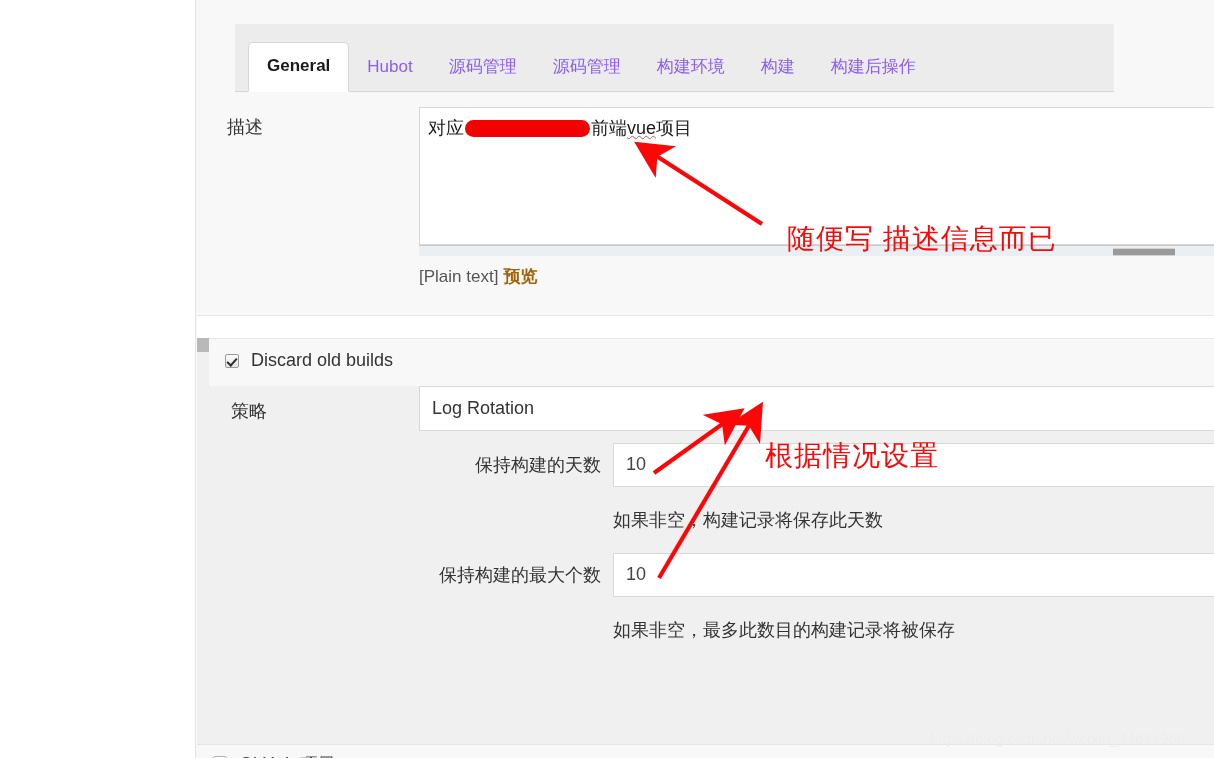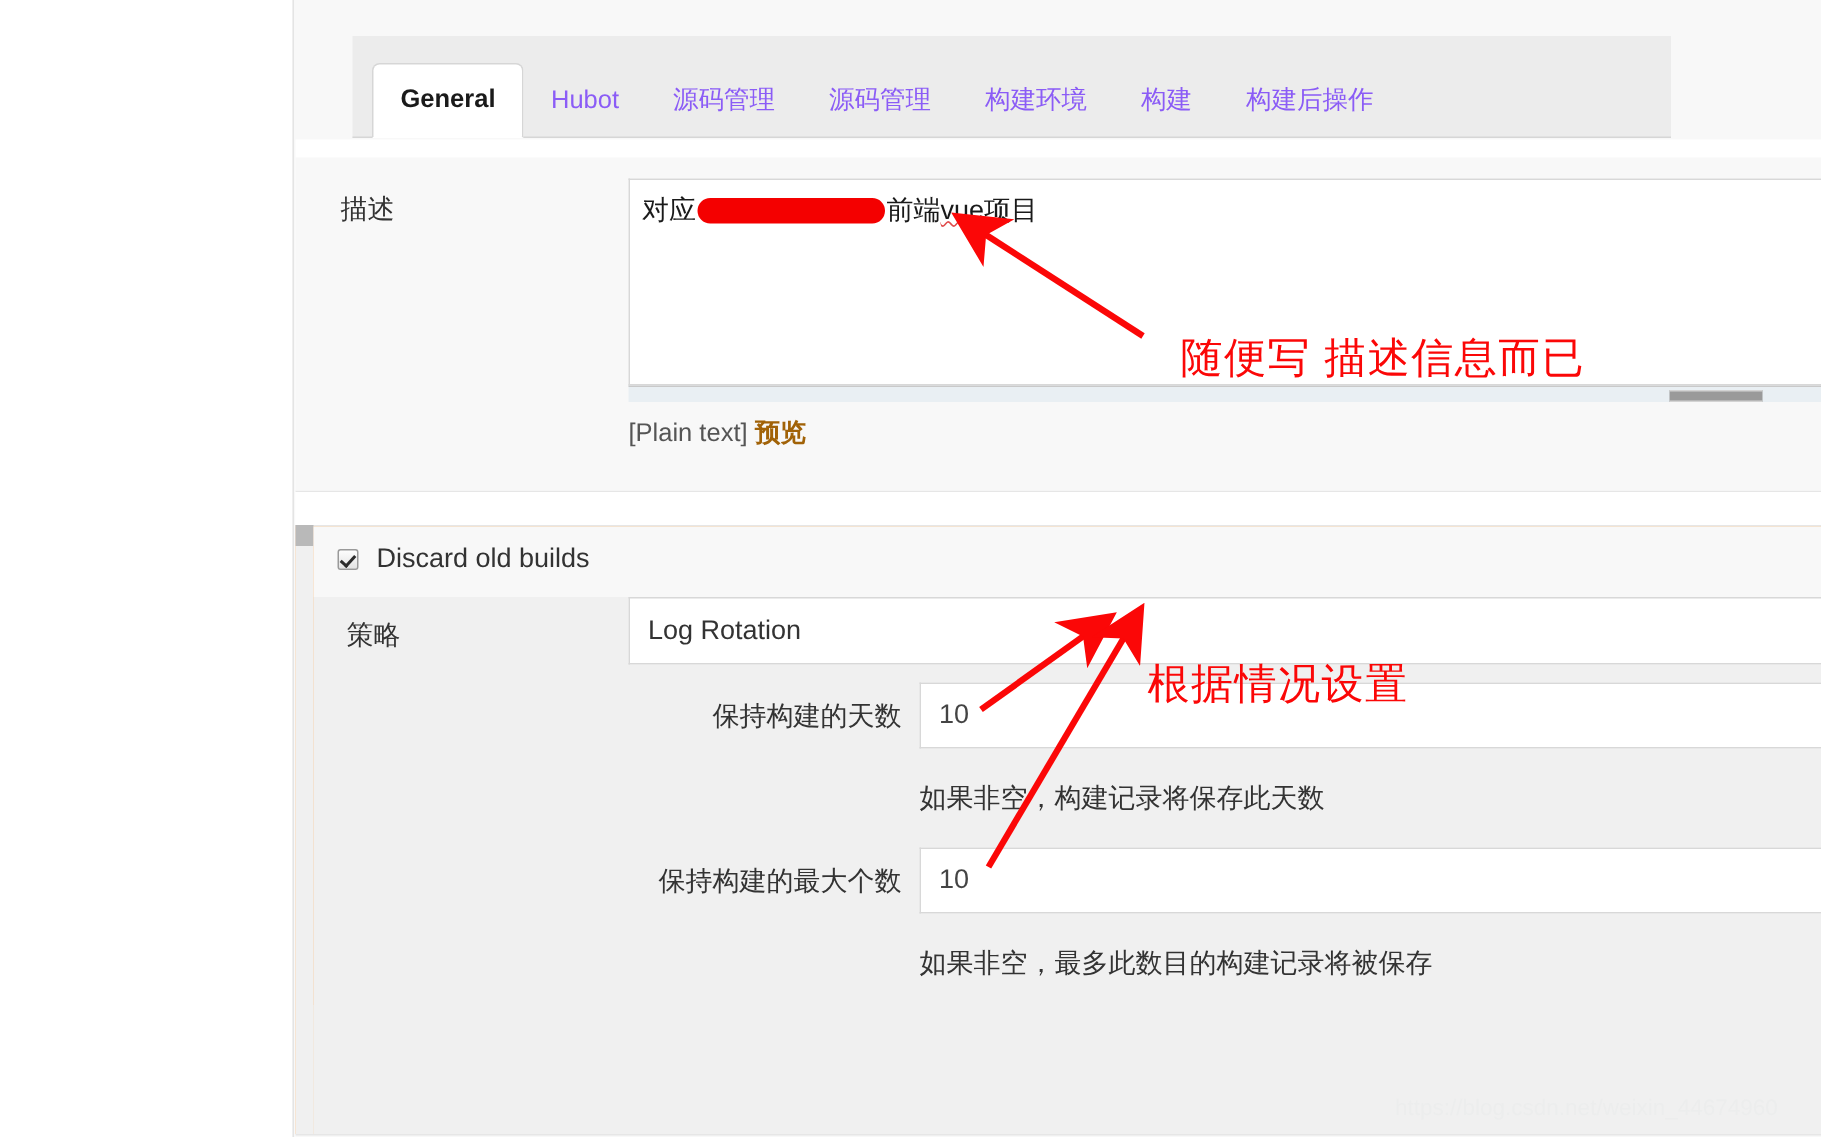--- a/index.html
+++ b/index.html
@@ -95,21 +95,20 @@
     width: 1018px;
     bottom: 0;
     background: #ffffff;
   }
 
   
   .row-desc {
     position: relative;
     height: 222px;
     background: #f8f8f8;
-    margin-top: 12px;
   }
   .lbl-desc {
     position: absolute;
     left: 30px;
     top: 22px;
     font-size: 18px;
     color: #333;
   }
   .desc-textarea {
     position: absolute;

